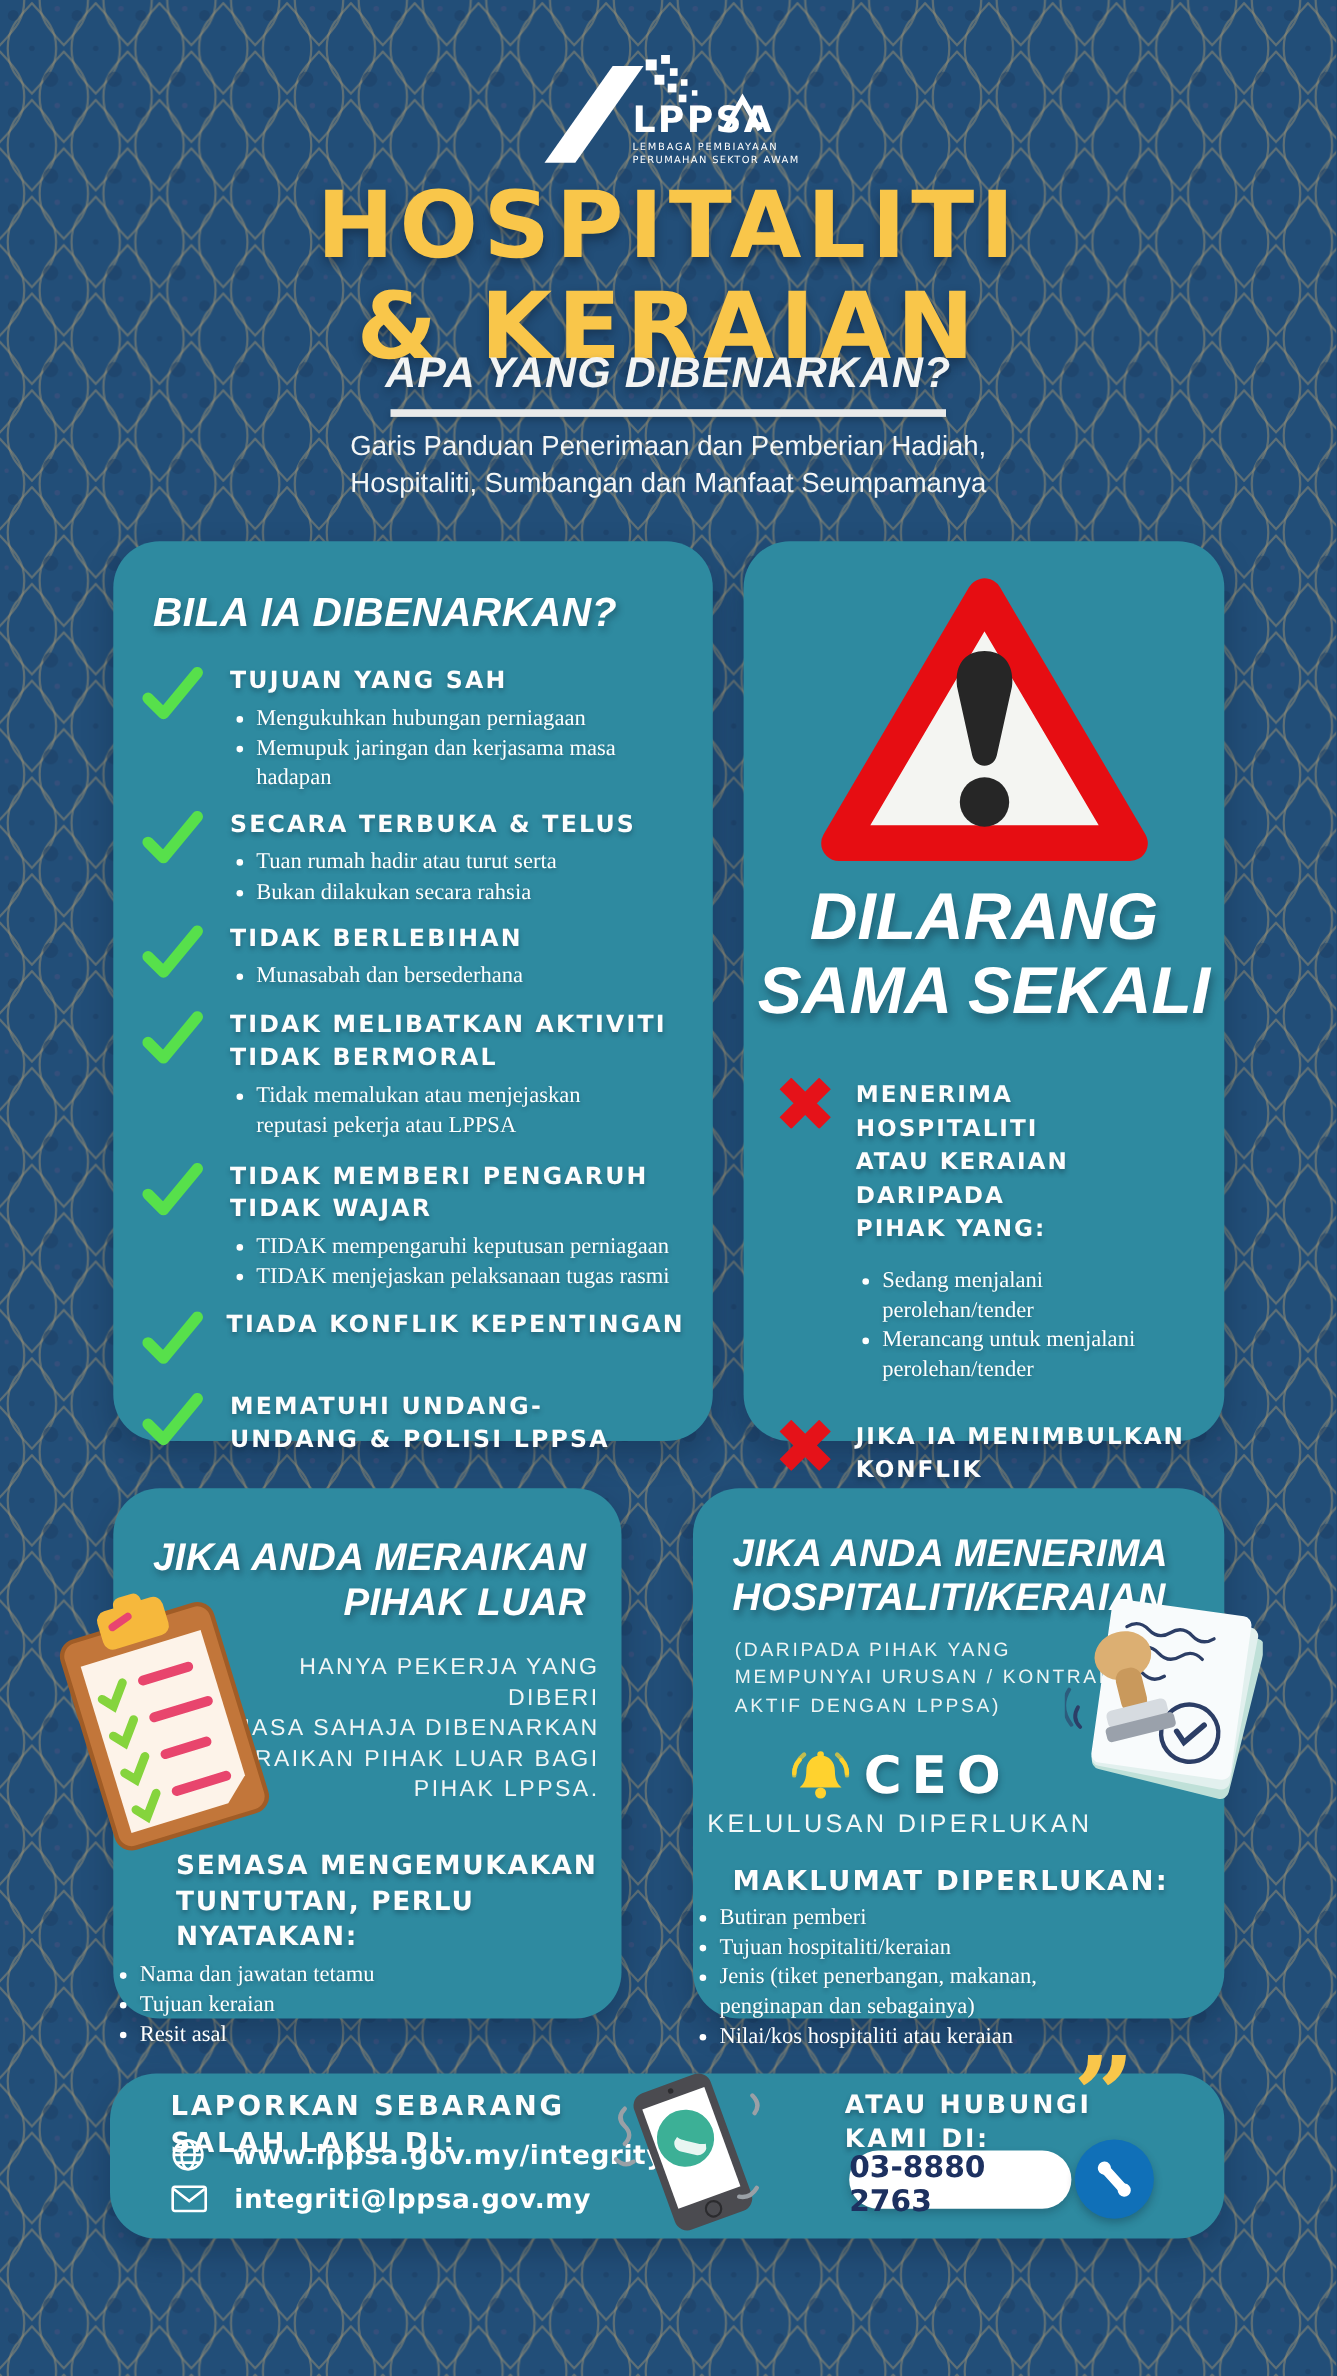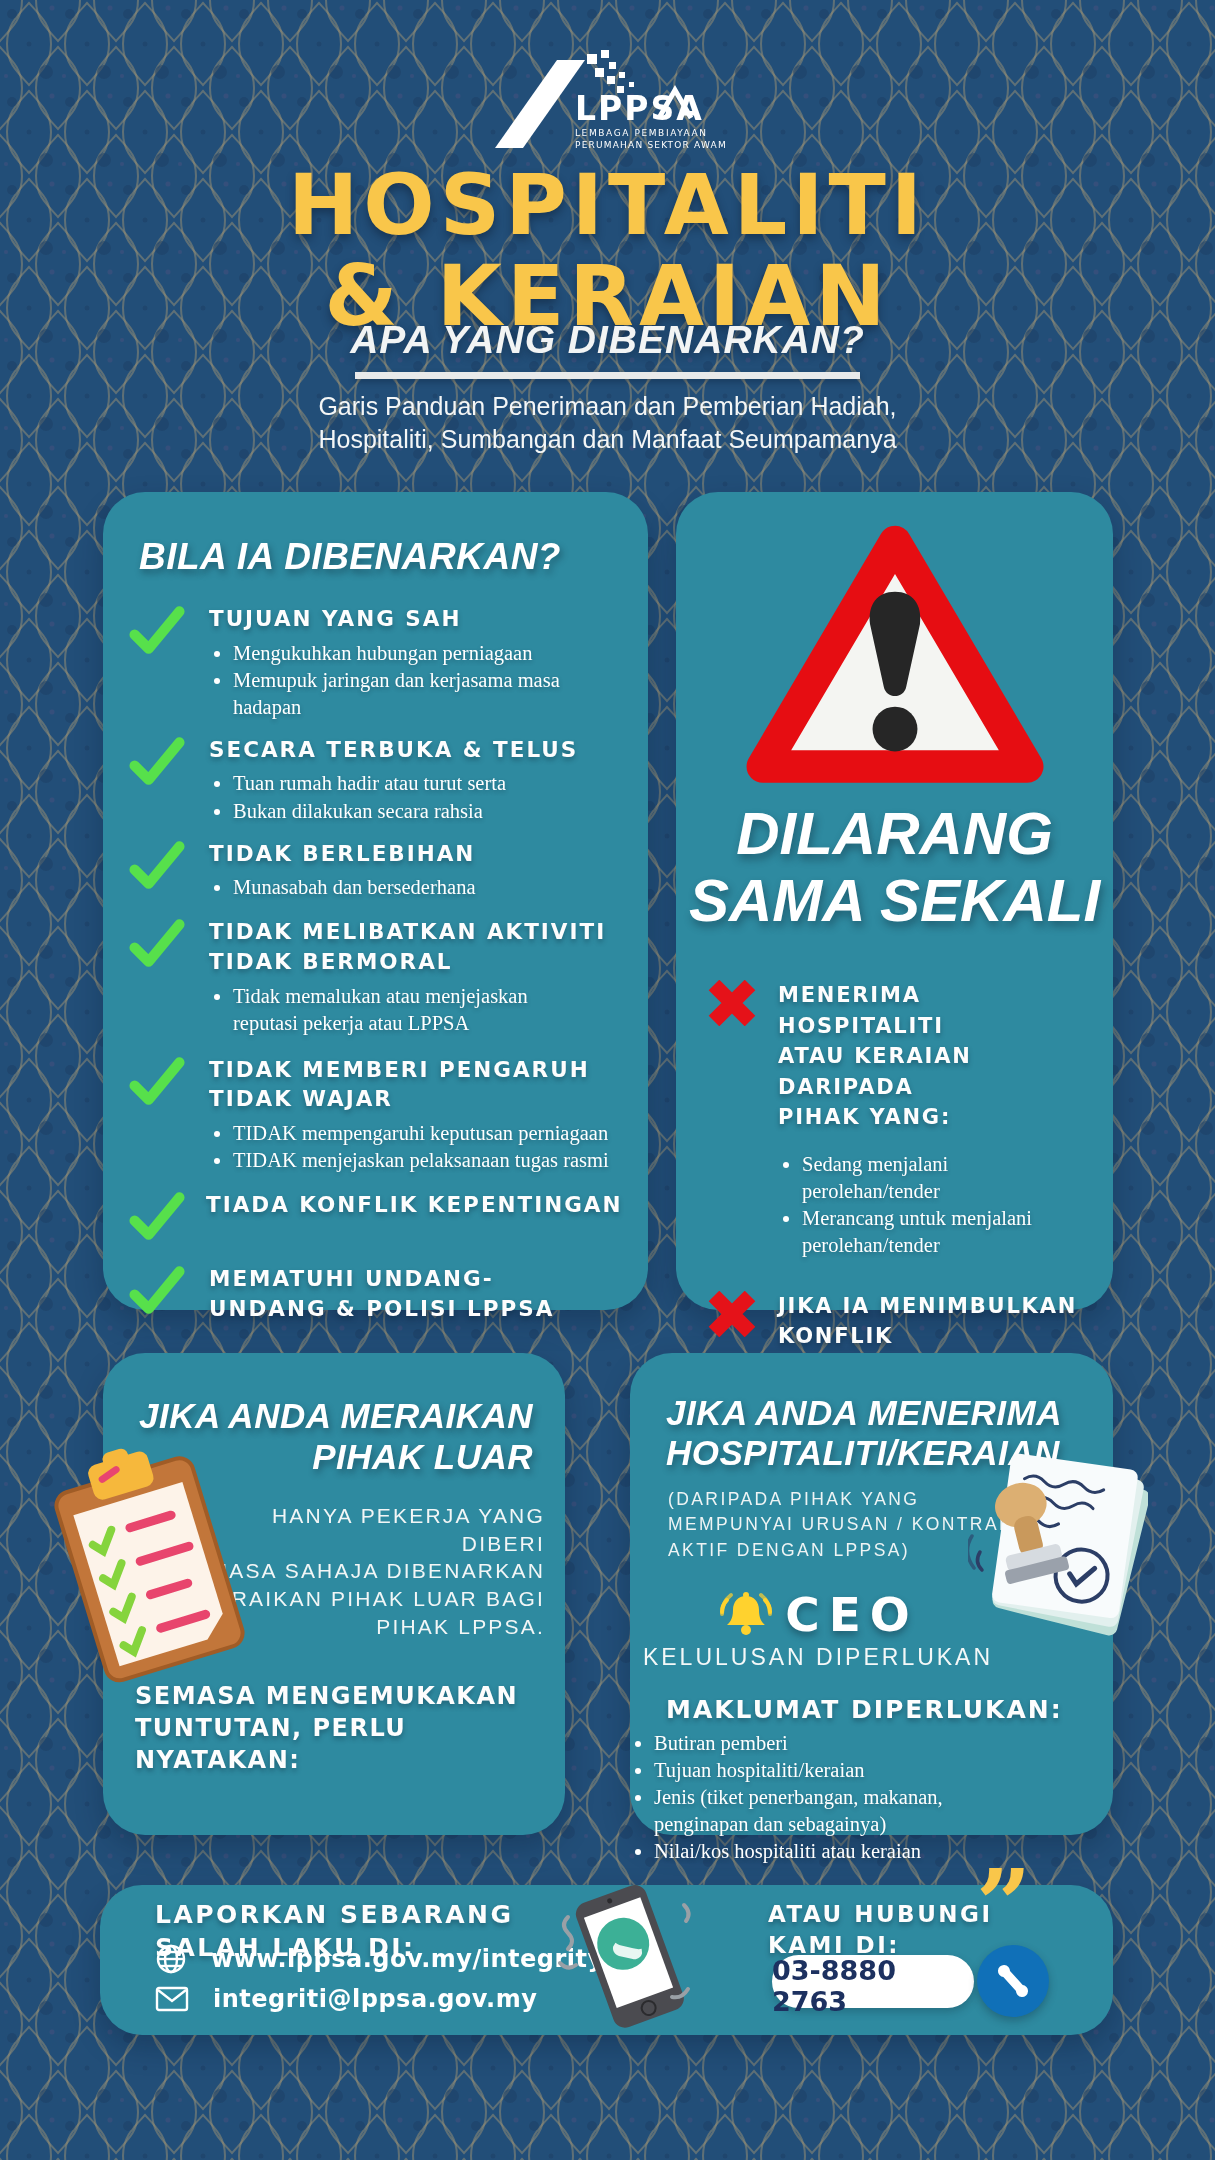--- a/index.html
+++ b/index.html
@@ -56,21 +56,21 @@
   .x-item{display:flex;gap:22px;align-items:flex-start;margin-bottom:32px;}
   .x-item .ico{flex:0 0 48px;margin-top:0;}
   .x-item .chk-head{font-size:21px;letter-spacing:1.8px;line-height:1.45;}
   .x-item ul.dots{margin-top:18px;}
 
   
   .card-external .card-title{font-size:35px;line-height:1.18;margin:42px 32px 0 0;text-align:right;}
   .ext-body{margin:24px 20px 0 auto;width:360px;text-align:right;color:#f2f6f6;
     font-size:21px;line-height:1.33;letter-spacing:2.2px;white-space:pre-line;
     font-family:"Liberation Sans",sans-serif;}
-  .ext-claims{margin:40px 0 0 32px;font-family:"DejaVu Sans",sans-serif;font-weight:bold;
+  .ext-claims{margin:40px 0 0 57px;font-family:"DejaVu Sans",sans-serif;font-weight:bold;
     color:#fdfdfd;font-size:24px;line-height:1.32;letter-spacing:1.5px;white-space:pre-line;
     text-shadow:0 3px 5px rgba(10,30,45,.35);}
   .ext-bullets{margin:14px 0 0 42px;padding-left:24px;}
   .ext-bullets li{font-size:23.5px;}
 
   
   .card-receive .card-title{font-size:35px;line-height:1.14;margin:40px 0 0 36px;text-align:left;}
   .rc-note{margin:14px 0 0 38px;width:370px;color:#eef4f4;font-size:17.5px;line-height:1.45;
     letter-spacing:2.4px;white-space:pre-line;font-family:"Liberation Sans",sans-serif;}
   .ceo-row{margin:24px 0 0 8px;width:360px;display:flex;justify-content:center;align-items:center;gap:10px;}
@@ -303,20 +303,25 @@
 
     <div class="card card-external">
       <div class="card-title">JIKA ANDA MERAIKAN
 PIHAK LUAR</div>
       <div class="ext-body">HANYA PEKERJA YANG DIBERI
 KUASA SAHAJA DIBENARKAN
 MERAIKAN PIHAK LUAR BAGI
 PIHAK LPPSA.</div>
       <div class="ext-claims">SEMASA MENGEMUKAKAN
 TUNTUTAN, PERLU NYATAKAN:</div>
+      <ul class="dots ext-bullets">
+        <li>Nama dan jawatan tetamu</li>
+        <li>Tujuan keraian</li>
+        <li>Resit asal</li>
+      </ul>
     </div>
 
     <svg class="illu" style="left:40px;top:1438px;" width="215" height="260" viewBox="0 0 215 260">
       <g transform="rotate(-17 107 130)">
         <rect x="38" y="34" width="142" height="196" rx="14" fill="#c2763a"></rect>
         <rect x="38" y="34" width="142" height="196" rx="14" fill="none" stroke="#a05c26" stroke-width="4"></rect>
         <path d="M52,58 h114 v138 l-22,20 h-92 z" fill="#fdf3e9"></path>
         <rect x="78" y="16" width="62" height="36" rx="9" fill="#f6b83c"></rect>
         <rect x="96" y="8" width="26" height="16" rx="7" fill="#f6b83c"></rect>
         <rect x="84" y="24" width="20" height="8" rx="4" fill="#e8457０" opacity="0"></rect>

